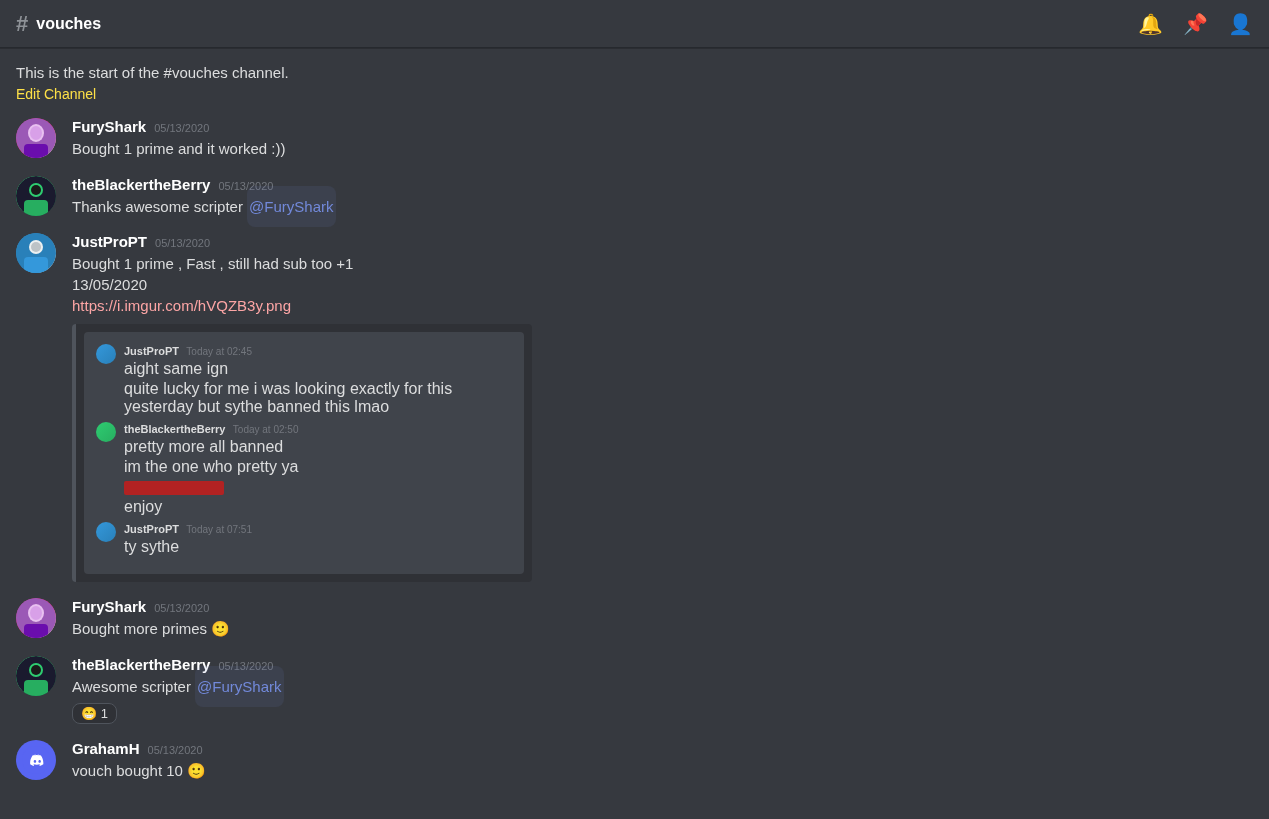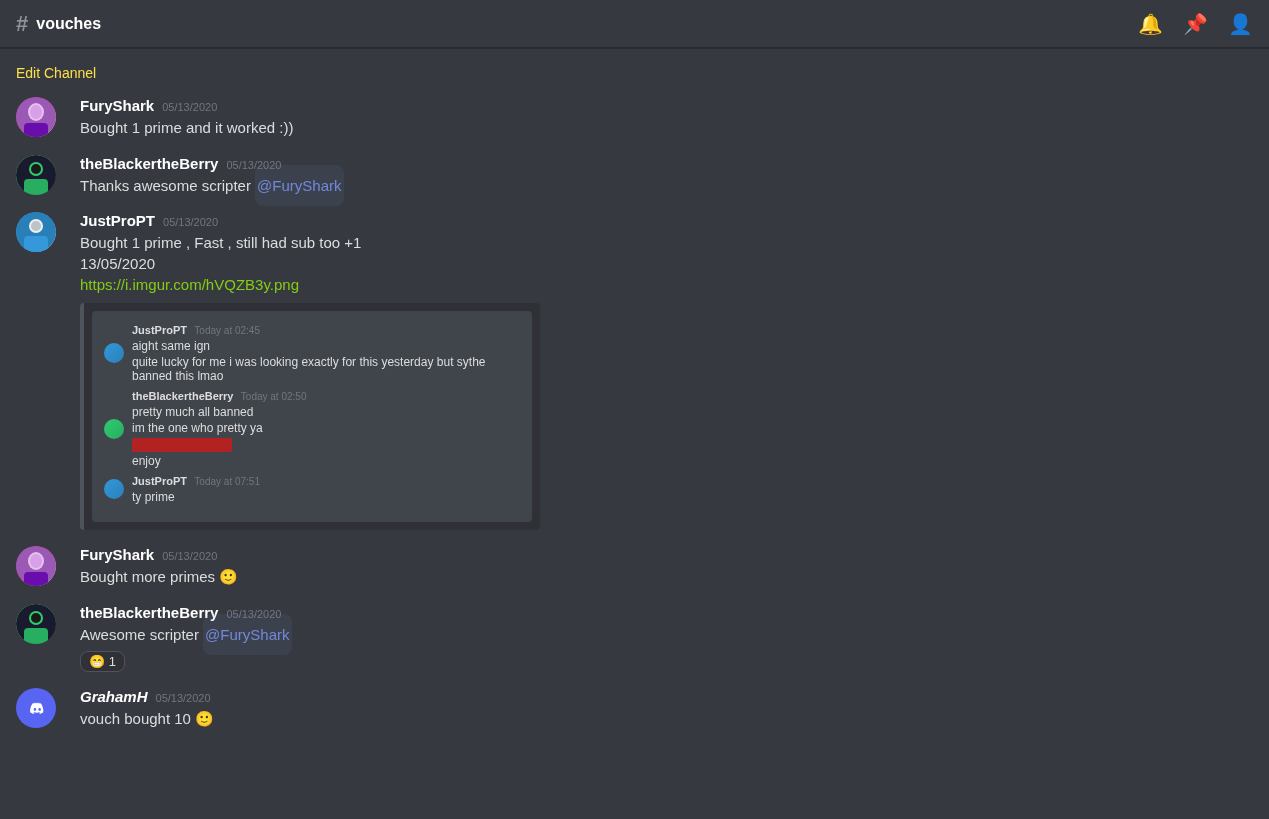--- a/index.html
+++ b/index.html
@@ -68,21 +68,21 @@
       color: #fde047;
       font-size: 14px;
       cursor: pointer;
       text-decoration: none;
     }
 
     
     .message-group {
       display: flex;
       margin-bottom: 16px;
-      gap: 24px;
+      gap: 16px;
     }
     .avatar {
       width: 40px;
       height: 40px;
       border-radius: 50%;
       flex-shrink: 0;
       display: flex;
       align-items: center;
       justify-content: center;
       overflow: hidden;
@@ -112,39 +112,39 @@
       gap: 8px;
       margin-bottom: 4px;
     }
     .username {
       font-weight: 700;
       font-size: 15px;
     }
     .username-fury { color: #fff; }
     .username-berry { color: #fff; }
     .username-just { color: #fff; }
-    .username-graham { color: #fff; font-style: italic; }
+    .username-graham { color: #fff; }
 
     .timestamp {
       color: #72767d;
       font-size: 11px;
     }
     .message-text {
       color: #dcddde;
       font-size: 15px;
       line-height: 1.375;
     }
     .mention {
       color: #7289da;
       background-color: rgba(114, 137, 218, 0.1);
       border-radius: 8px;
       padding: 12px 2px;
     }
     .link {
-      color: #84cc16;
+      color: #fca5a5;
       text-decoration: none;
     }
 
     
     .embed-image {
       margin-top: 8px;
       background: #2f3136;
       border-radius: 4px;
       border-left: 4px solid #4f545c;
       padding: 8px;
@@ -152,21 +152,21 @@
     }
     .embed-screenshot {
       background: #40444b;
       border-radius: 4px;
       padding: 12px;
       font-size: 12px;
       color: #b9bbbe;
     }
     .embed-row {
       display: flex;
-      align-items: center;
+      align-items: flex-start;
       gap: 8px;
       margin-bottom: 6px;
     }
     .embed-avatar {
       width: 20px;
       height: 20px;
       border-radius: 50%;
       flex-shrink: 0;
     }
     .embed-user-berry { background: linear-gradient(135deg, #2ecc71, #27ae60); }
@@ -176,21 +176,21 @@
       font-size: 11px;
       color: #dcddde;
       font-weight: 700;
     }
     .embed-time {
       font-size: 10px;
       color: #72767d;
       margin-left: 4px;
     }
     .embed-msg {
-      font-size: 12px;
+      font-size: 16px;
       color: #dcddde;
       margin-top: 2px;
     }
     .embed-redacted {
       display: inline-block;
       background: #b22222;
       width: 100px;
       height: 14px;
       border-radius: 2px;
       vertical-align: middle;
@@ -233,20 +233,21 @@
   <div class="header-icons">
     <span class="header-icon" title="Notification Settings">🔔</span>
     <span class="header-icon" title="Pinned Messages">📌</span>
     <span class="header-icon" title="Member List">👤</span>
   </div>
 </div>
 
 <div class="content">
 
   <div class="channel-start">
+    <div class="channel-start-text">This is the start of the #vouches channel.</div>
     <a class="edit-channel">Edit Channel</a>
   </div>
 
   <div class="message-group">
     <div class="avatar avatar-fury">
       <svg width="40" height="40" viewBox="0 0 40 40">
         <circle cx="20" cy="20" r="20" fill="#9b59b6"></circle>
         <ellipse cx="20" cy="15" rx="8" ry="9" fill="#e8c0f0"></ellipse>
         <ellipse cx="20" cy="15" rx="6" ry="7" fill="#d8a0e8"></ellipse>
         <rect x="8" y="26" width="24" height="14" rx="4" fill="#6a0dad"></rect>
@@ -310,33 +311,33 @@
               <div class="embed-msg">aight same ign</div>
               <div class="embed-msg">quite lucky for me i was looking exactly for this yesterday but sythe banned this lmao</div>
             </div>
           </div>
 
           <div class="embed-row">
             <div class="embed-avatar embed-user-berry"></div>
             <div>
               <span class="embed-username">theBlackertheBerry</span>
               <span class="embed-time">Today at 02:50</span>
-              <div class="embed-msg">pretty much all banned</div>
+              <div class="embed-msg">pretty more all banned</div>
               <div class="embed-msg">im the one who pretty ya</div>
               <div class="embed-msg"><span class="embed-redacted"></span></div>
               <div class="embed-msg">enjoy</div>
             </div>
           </div>
 
           <div class="embed-row">
             <div class="embed-avatar embed-user-just"></div>
             <div>
               <span class="embed-username">JustProPT</span>
               <span class="embed-time">Today at 07:51</span>
-              <div class="embed-msg">ty prime</div>
+              <div class="embed-msg">ty sythe</div>
             </div>
           </div>
 
         </div>
       </div>
     </div>
   </div>
 
   <div class="message-group">
     <div class="avatar avatar-fury">

